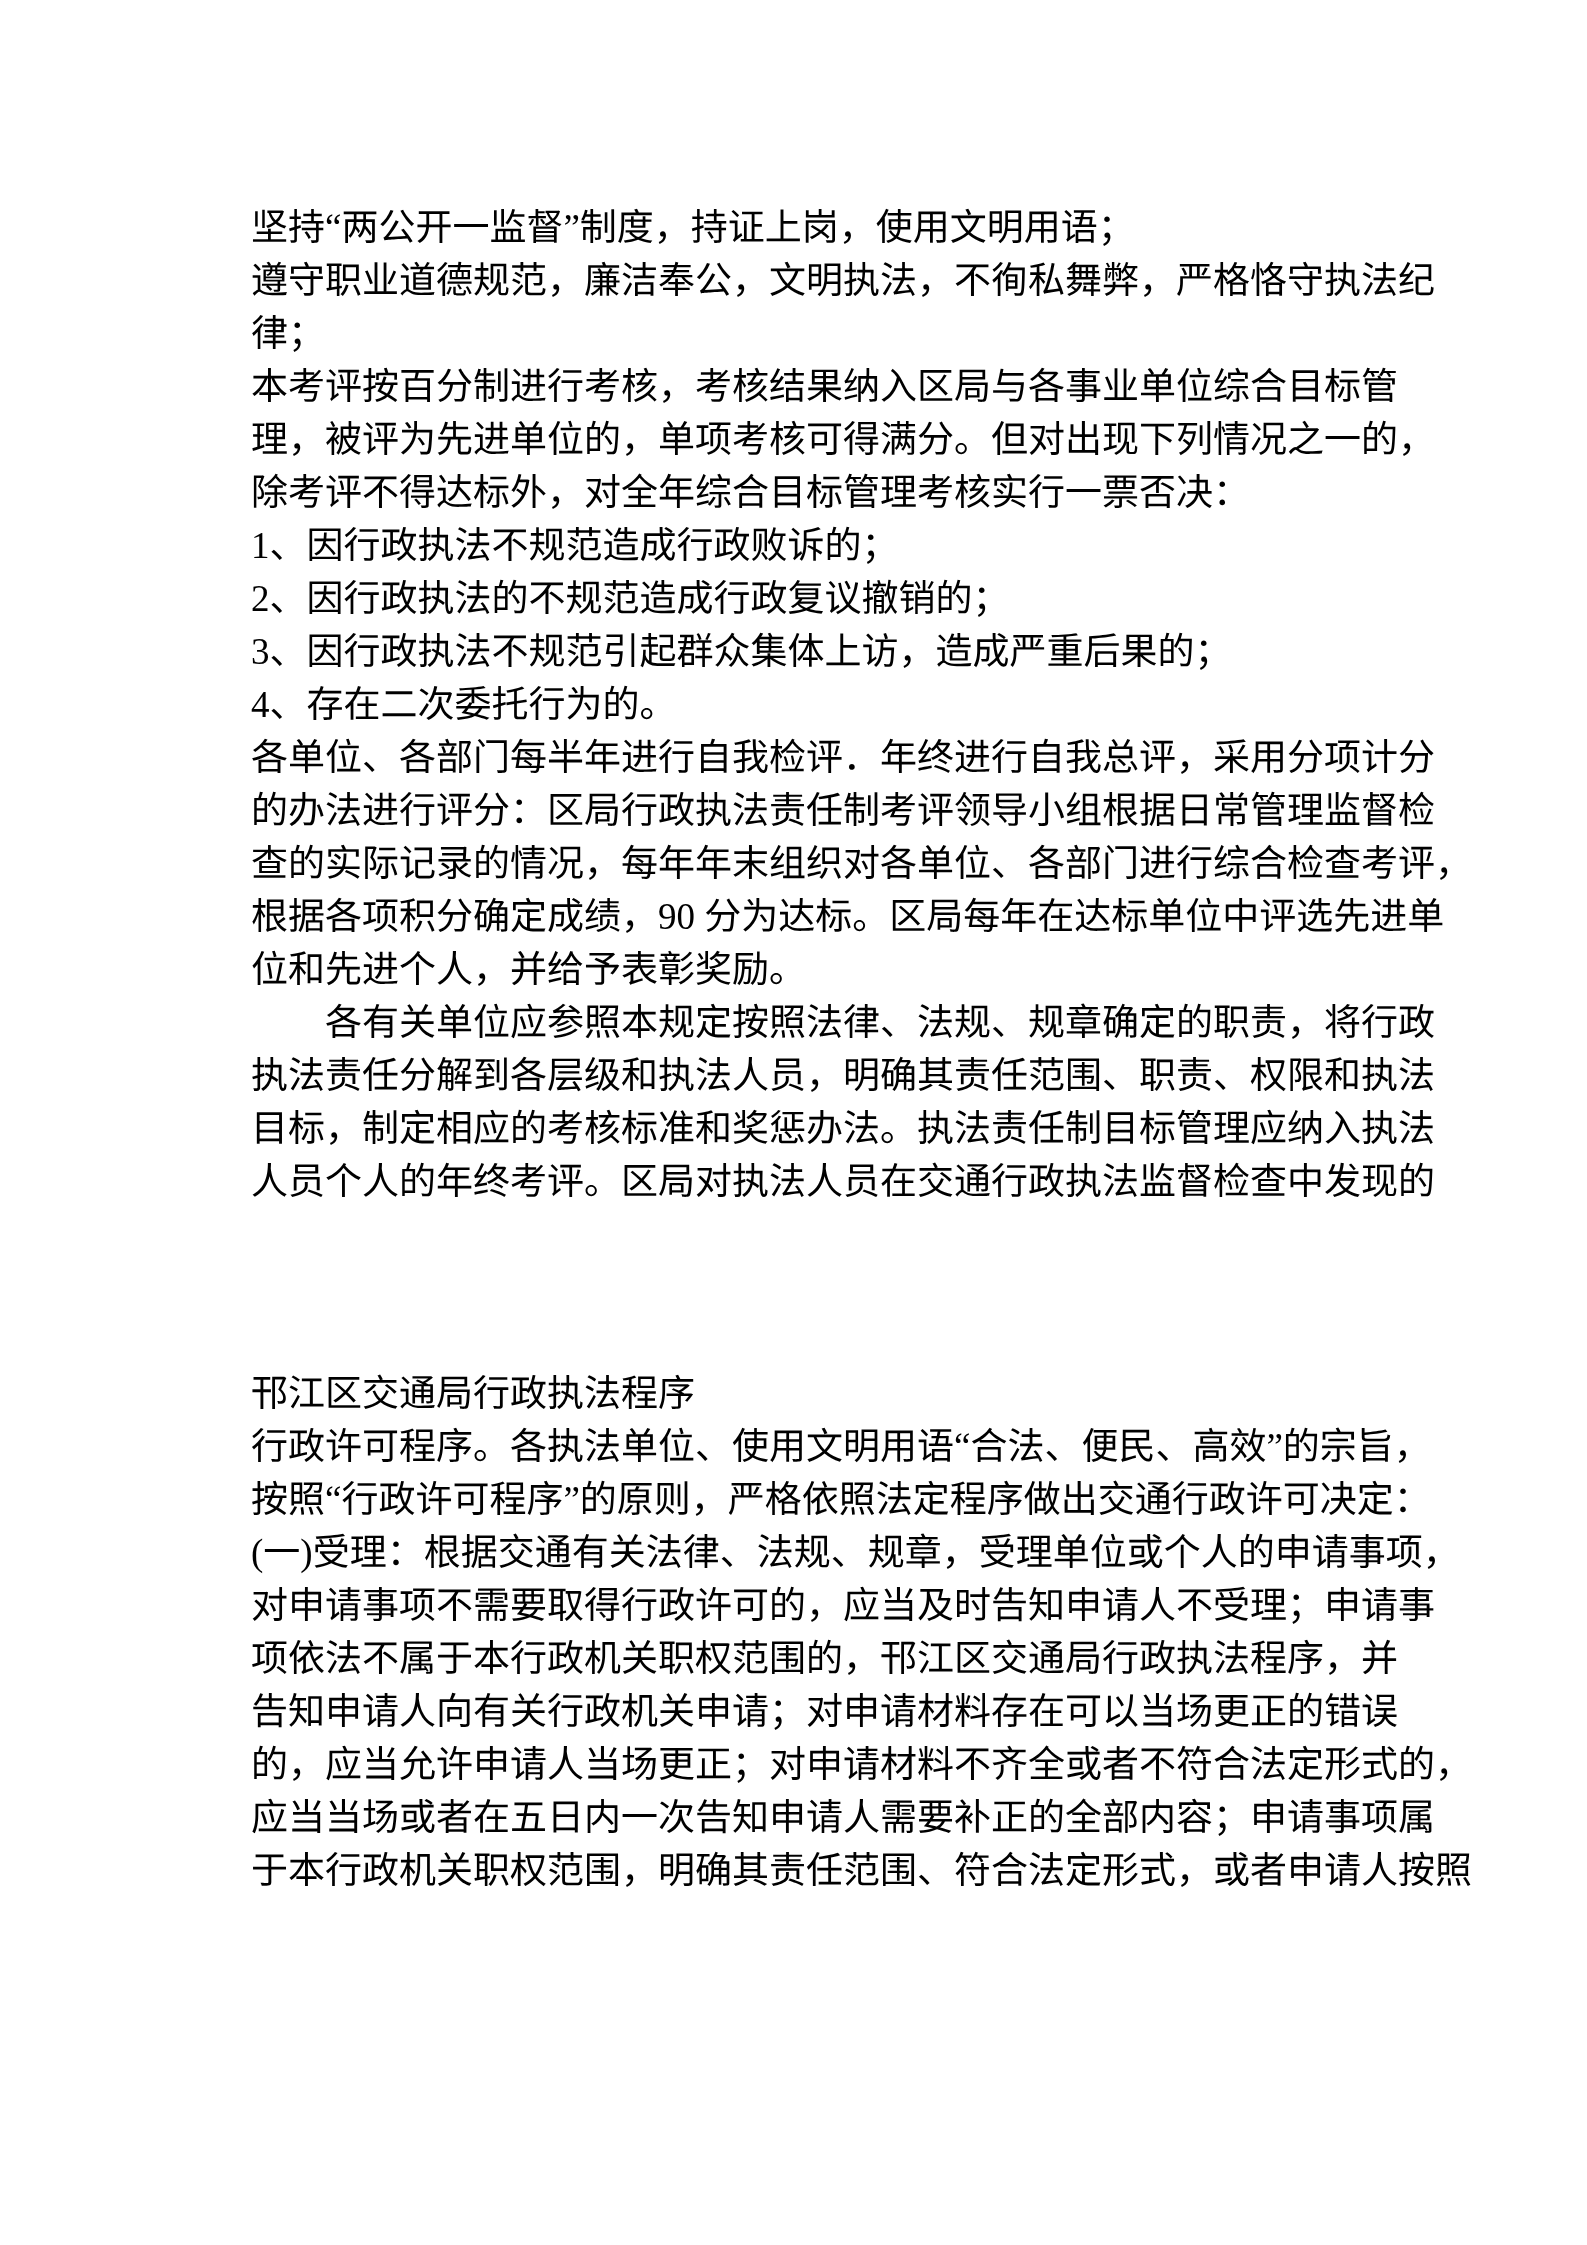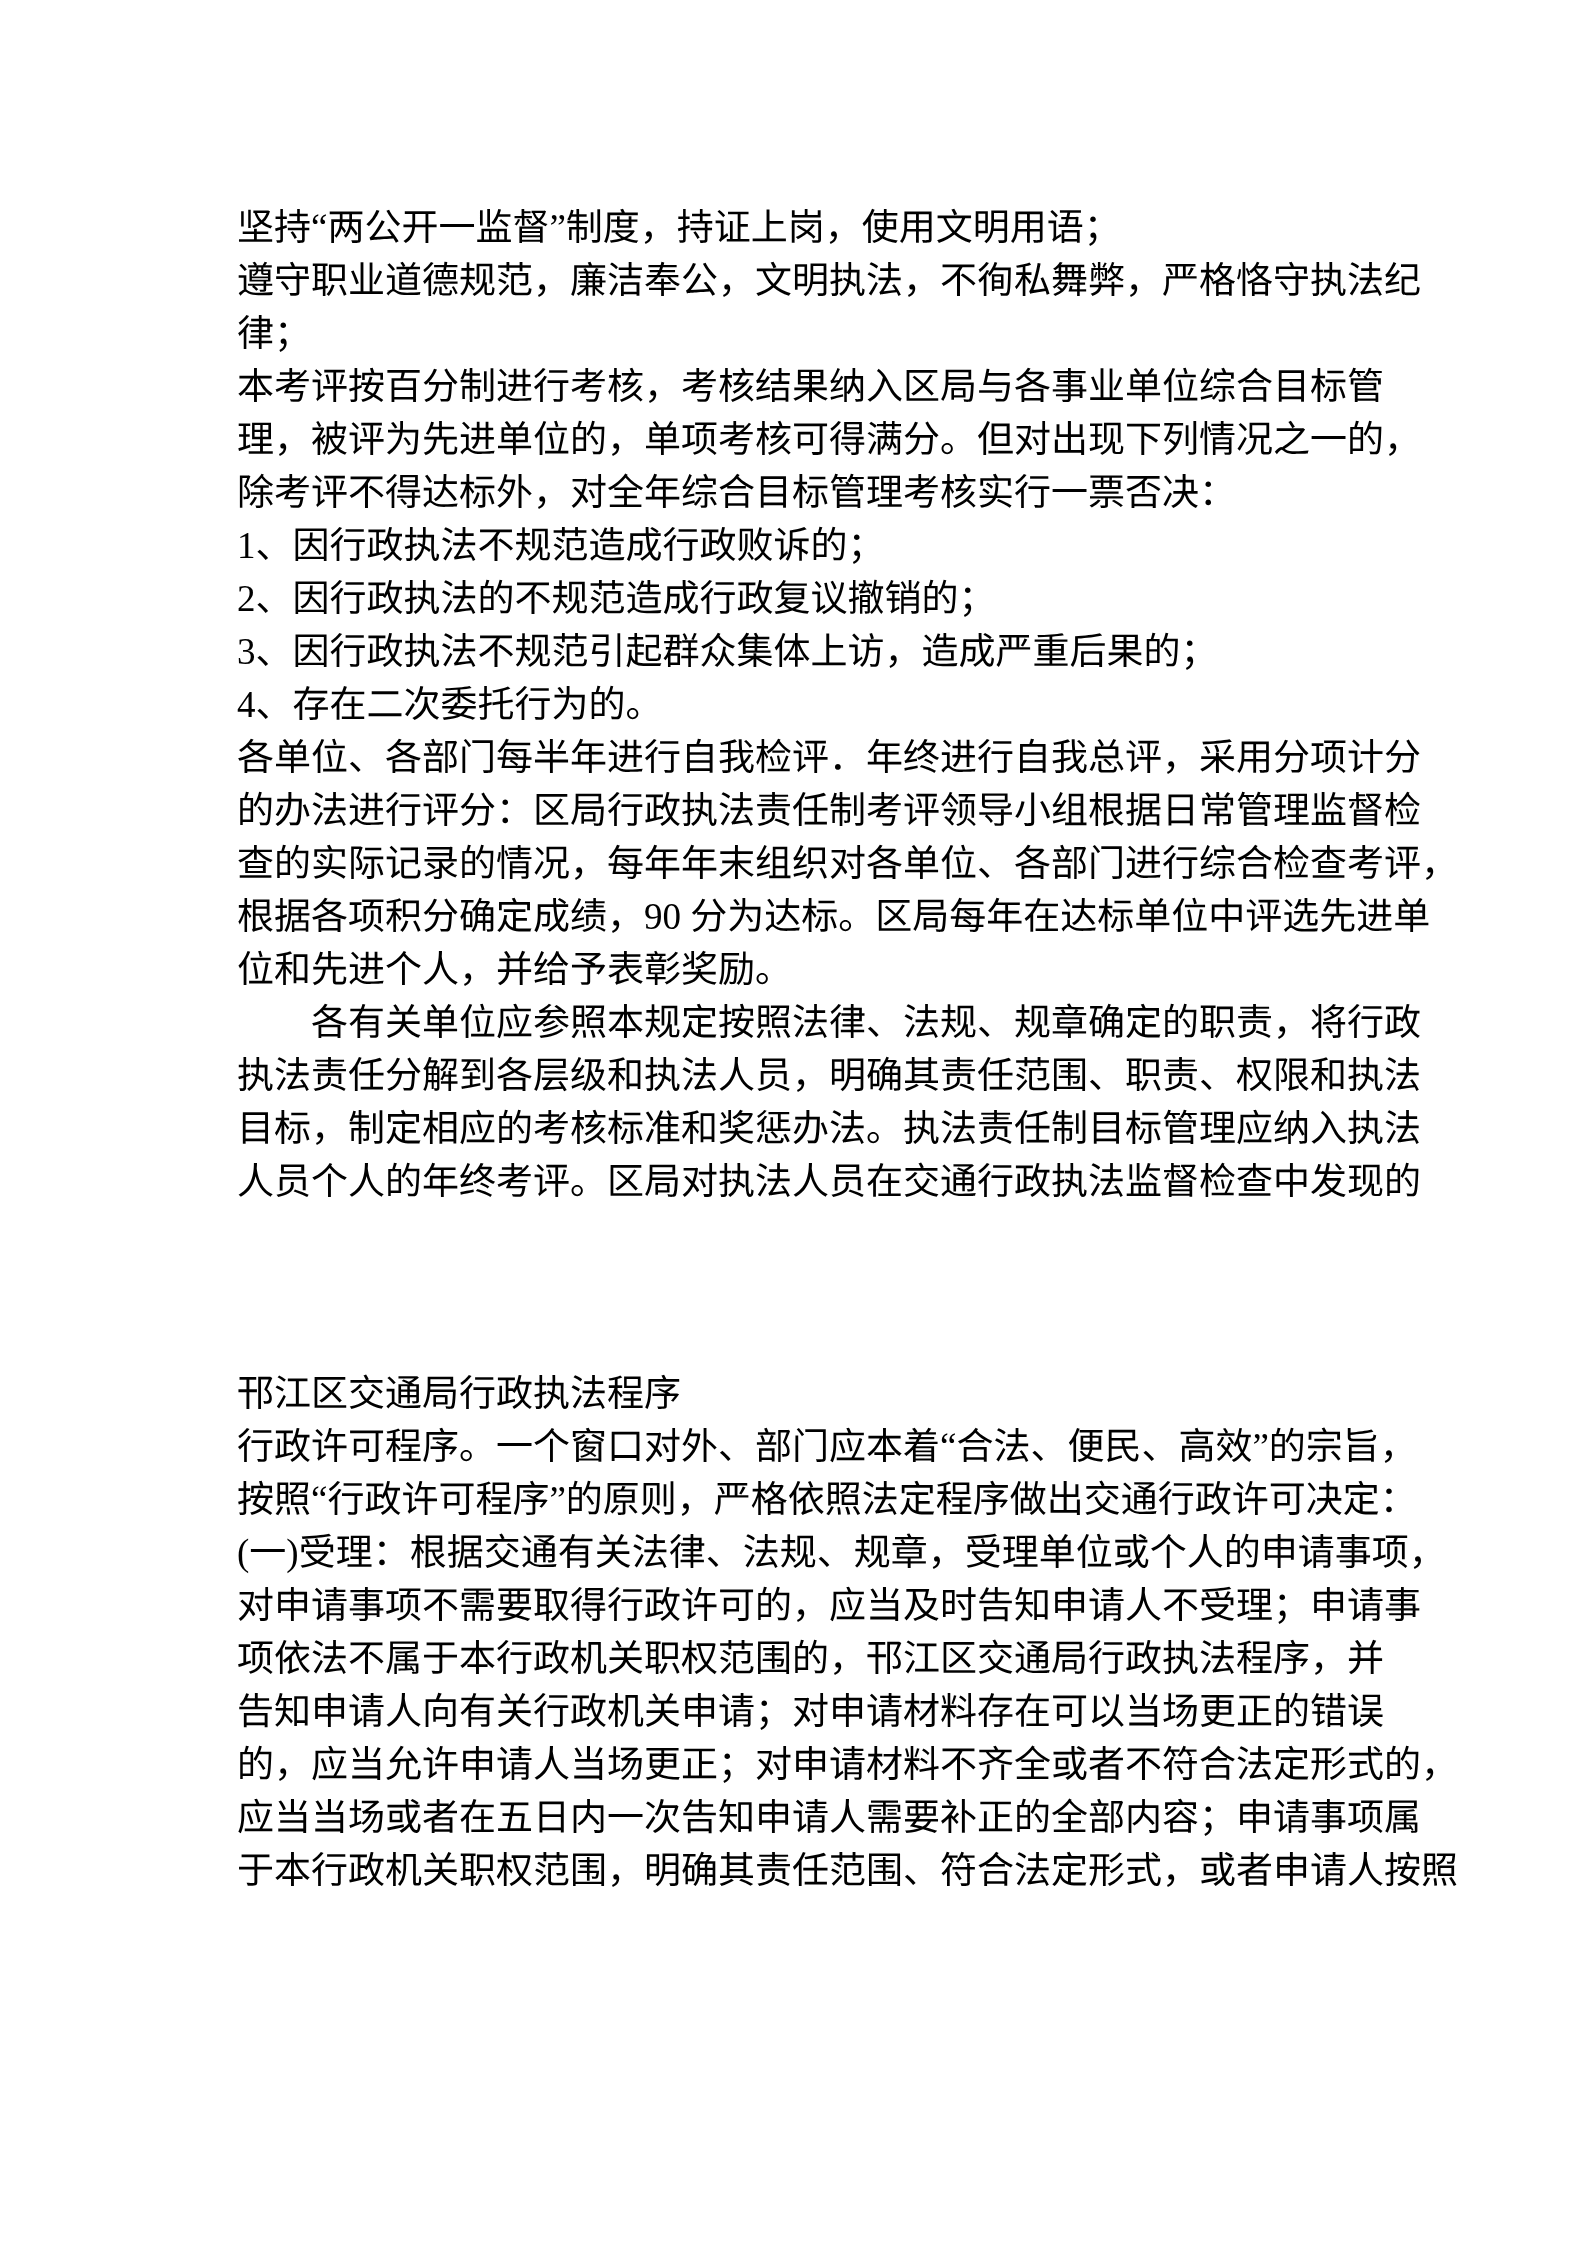--- a/index.html
+++ b/index.html
@@ -18,20 +18,21 @@
     position: relative;
     width: 1587px;
     height: 2245px;
     background: #ffffff;
     box-sizing: border-box;
     padding: 201px 160px 0 237px;
     color: #000000;
   }
   .doc-body {
     width: 1190px;
+    margin-left: 14px;
   }
   .line {
     height: 53px;
     line-height: 53px;
     font-size: 37px;
     white-space: nowrap;
     letter-spacing: 0px;
     color: #000000;
     font-weight: 400;
   }
@@ -63,21 +64,21 @@
       <div class="line">根据各项积分确定成绩，90 分为达标。区局每年在达标单位中评选先进单</div>
       <div class="line">位和先进个人，并给予表彰奖励。</div>
       <div class="line indent">各有关单位应参照本规定按照法律、法规、规章确定的职责，将行政</div>
       <div class="line">执法责任分解到各层级和执法人员，明确其责任范围、职责、权限和执法</div>
       <div class="line">目标，制定相应的考核标准和奖惩办法。执法责任制目标管理应纳入执法</div>
       <div class="line">人员个人的年终考评。区局对执法人员在交通行政执法监督检查中发现的</div>
       <div class="line blank"></div>
       <div class="line blank"></div>
       <div class="line blank"></div>
       <div class="line">邗江区交通局行政执法程序</div>
-      <div class="line">行政许可程序。一个窗口对外、部门应本着“合法、便民、高效”的宗旨，</div>
+      <div class="line">行政许可程序。各执法单位、使用文明用语“合法、便民、高效”的宗旨，</div>
       <div class="line">按照“行政许可程序”的原则，严格依照法定程序做出交通行政许可决定：</div>
       <div class="line">(一)受理：根据交通有关法律、法规、规章，受理单位或个人的申请事项，</div>
       <div class="line">对申请事项不需要取得行政许可的，应当及时告知申请人不受理；申请事</div>
       <div class="line">项依法不属于本行政机关职权范围的，邗江区交通局行政执法程序，并</div>
       <div class="line">告知申请人向有关行政机关申请；对申请材料存在可以当场更正的错误</div>
       <div class="line">的，应当允许申请人当场更正；对申请材料不齐全或者不符合法定形式的，</div>
       <div class="line">应当当场或者在五日内一次告知申请人需要补正的全部内容；申请事项属</div>
       <div class="line">于本行政机关职权范围，明确其责任范围、符合法定形式，或者申请人按照</div>
     </div>
 </div>

